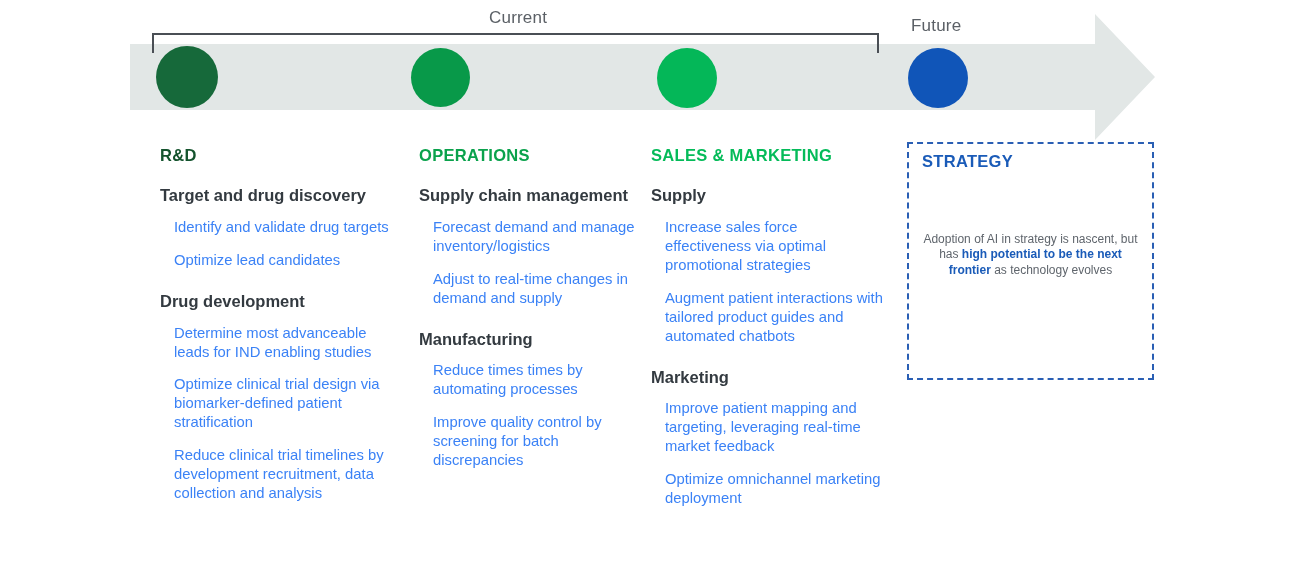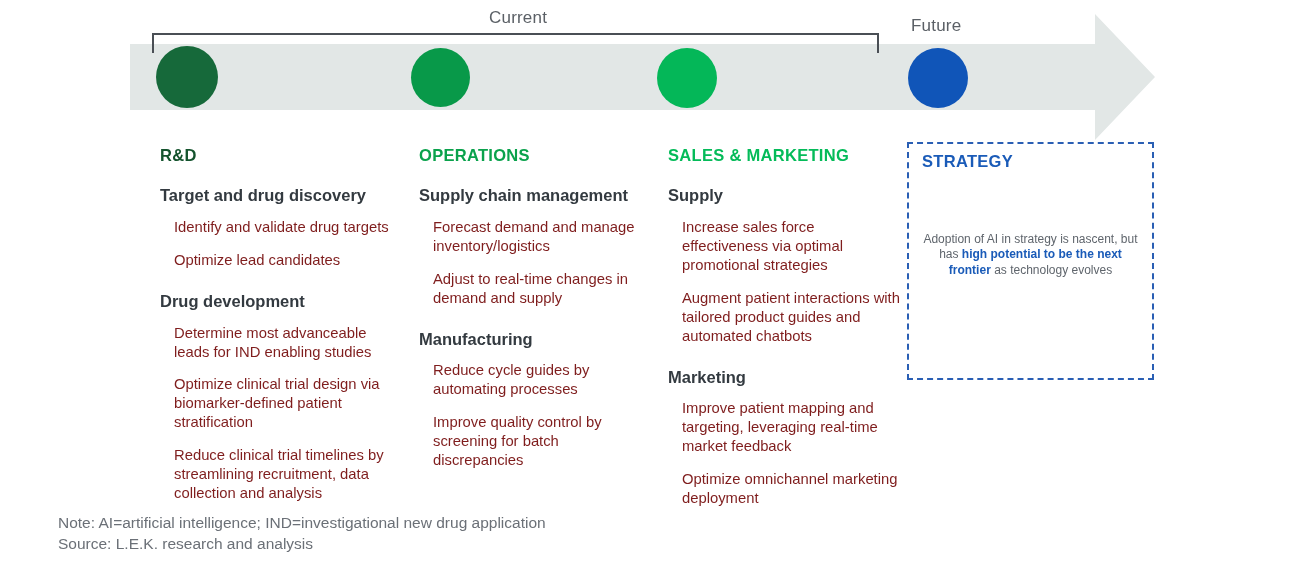--- a/index.html
+++ b/index.html
@@ -63,21 +63,21 @@
   .phase-current { left: 489px; top: 8px; }
   .phase-future  { left: 911px; top: 16px; }
 
   
   .col {
     position: absolute;
     top: 146px;
   }
   .col-1 { left: 160px; width: 238px; }
   .col-2 { left: 419px; width: 228px; }
-  .col-3 { left: 668px; width: 232px; }
+  .col-3 { left: 651px; width: 232px; }
 
   .col-title {
     font-size: 16.5px;
     font-weight: bold;
     letter-spacing: 0.3px;
     margin: 0 0 22px 0;
     line-height: 1.1;
   }
   .group {
     margin-bottom: 18px;
@@ -89,21 +89,21 @@
     margin: 0 0 12px 0;
     line-height: 1.2;
   }
   .bullets {
     list-style: none;
     margin: 0;
     padding: 0 0 0 14px;
   }
   .bullets li {
     font-size: 14.8px;
-    color: #7f1d1d;
+    color: #3b82f6;
     line-height: 1.28;
     margin-bottom: 14px;
   }
   .bullets li:last-child { margin-bottom: 0; }
 
   
   .strategy-box {
     position: absolute;
     left: 907px;
     top: 142px;
@@ -175,40 +175,40 @@
         <li>Identify and validate drug targets</li>
         <li>Optimize lead candidates</li>
       </ul>
     </div>
 
     <div class="group" style="margin-top:22px;">
       <div class="group-title">Drug development</div>
       <ul class="bullets">
         <li>Determine most advanceable leads for IND enabling studies</li>
         <li>Optimize clinical trial design via biomarker-defined patient stratification</li>
-        <li>Reduce clinical trial timelines by streamlining recruitment, data collection and analysis</li>
+        <li>Reduce clinical trial timelines by development recruitment, data collection and analysis</li>
       </ul>
     </div>
   </div>
 
   <div class="col col-2">
     <div class="col-title" style="color:#0aa24c">OPERATIONS</div>
 
     <div class="group">
       <div class="group-title">Supply chain management</div>
       <ul class="bullets">
         <li>Forecast demand and manage inventory/logistics</li>
         <li>Adjust to real-time changes in demand and supply</li>
       </ul>
     </div>
 
     <div class="group" style="margin-top:22px;">
       <div class="group-title">Manufacturing</div>
       <ul class="bullets">
-        <li>Reduce cycle guides by automating processes</li>
+        <li>Reduce times times by automating processes</li>
         <li>Improve quality control by screening for batch discrepancies</li>
       </ul>
     </div>
   </div>
 
   <div class="col col-3">
     <div class="col-title" style="color:#04bb59">SALES &amp; MARKETING</div>
 
     <div class="group">
       <div class="group-title">Supply</div>
@@ -227,18 +227,14 @@
     </div>
   </div>
 
   <div class="strategy-box">
     <div class="strategy-title">STRATEGY</div>
     <div class="strategy-body">
       <span>Adoption of AI in strategy is nascent, but has </span><b>high potential to be the next frontier</b><span> as technology evolves</span>
     </div>
   </div>
 
-  <div class="footer">
-    <div>Note: AI=artificial intelligence; IND=investigational new drug application</div>
-    <div>Source: L.E.K. research and analysis</div>
-  </div>
 
 </div>
 
 </body></html>

